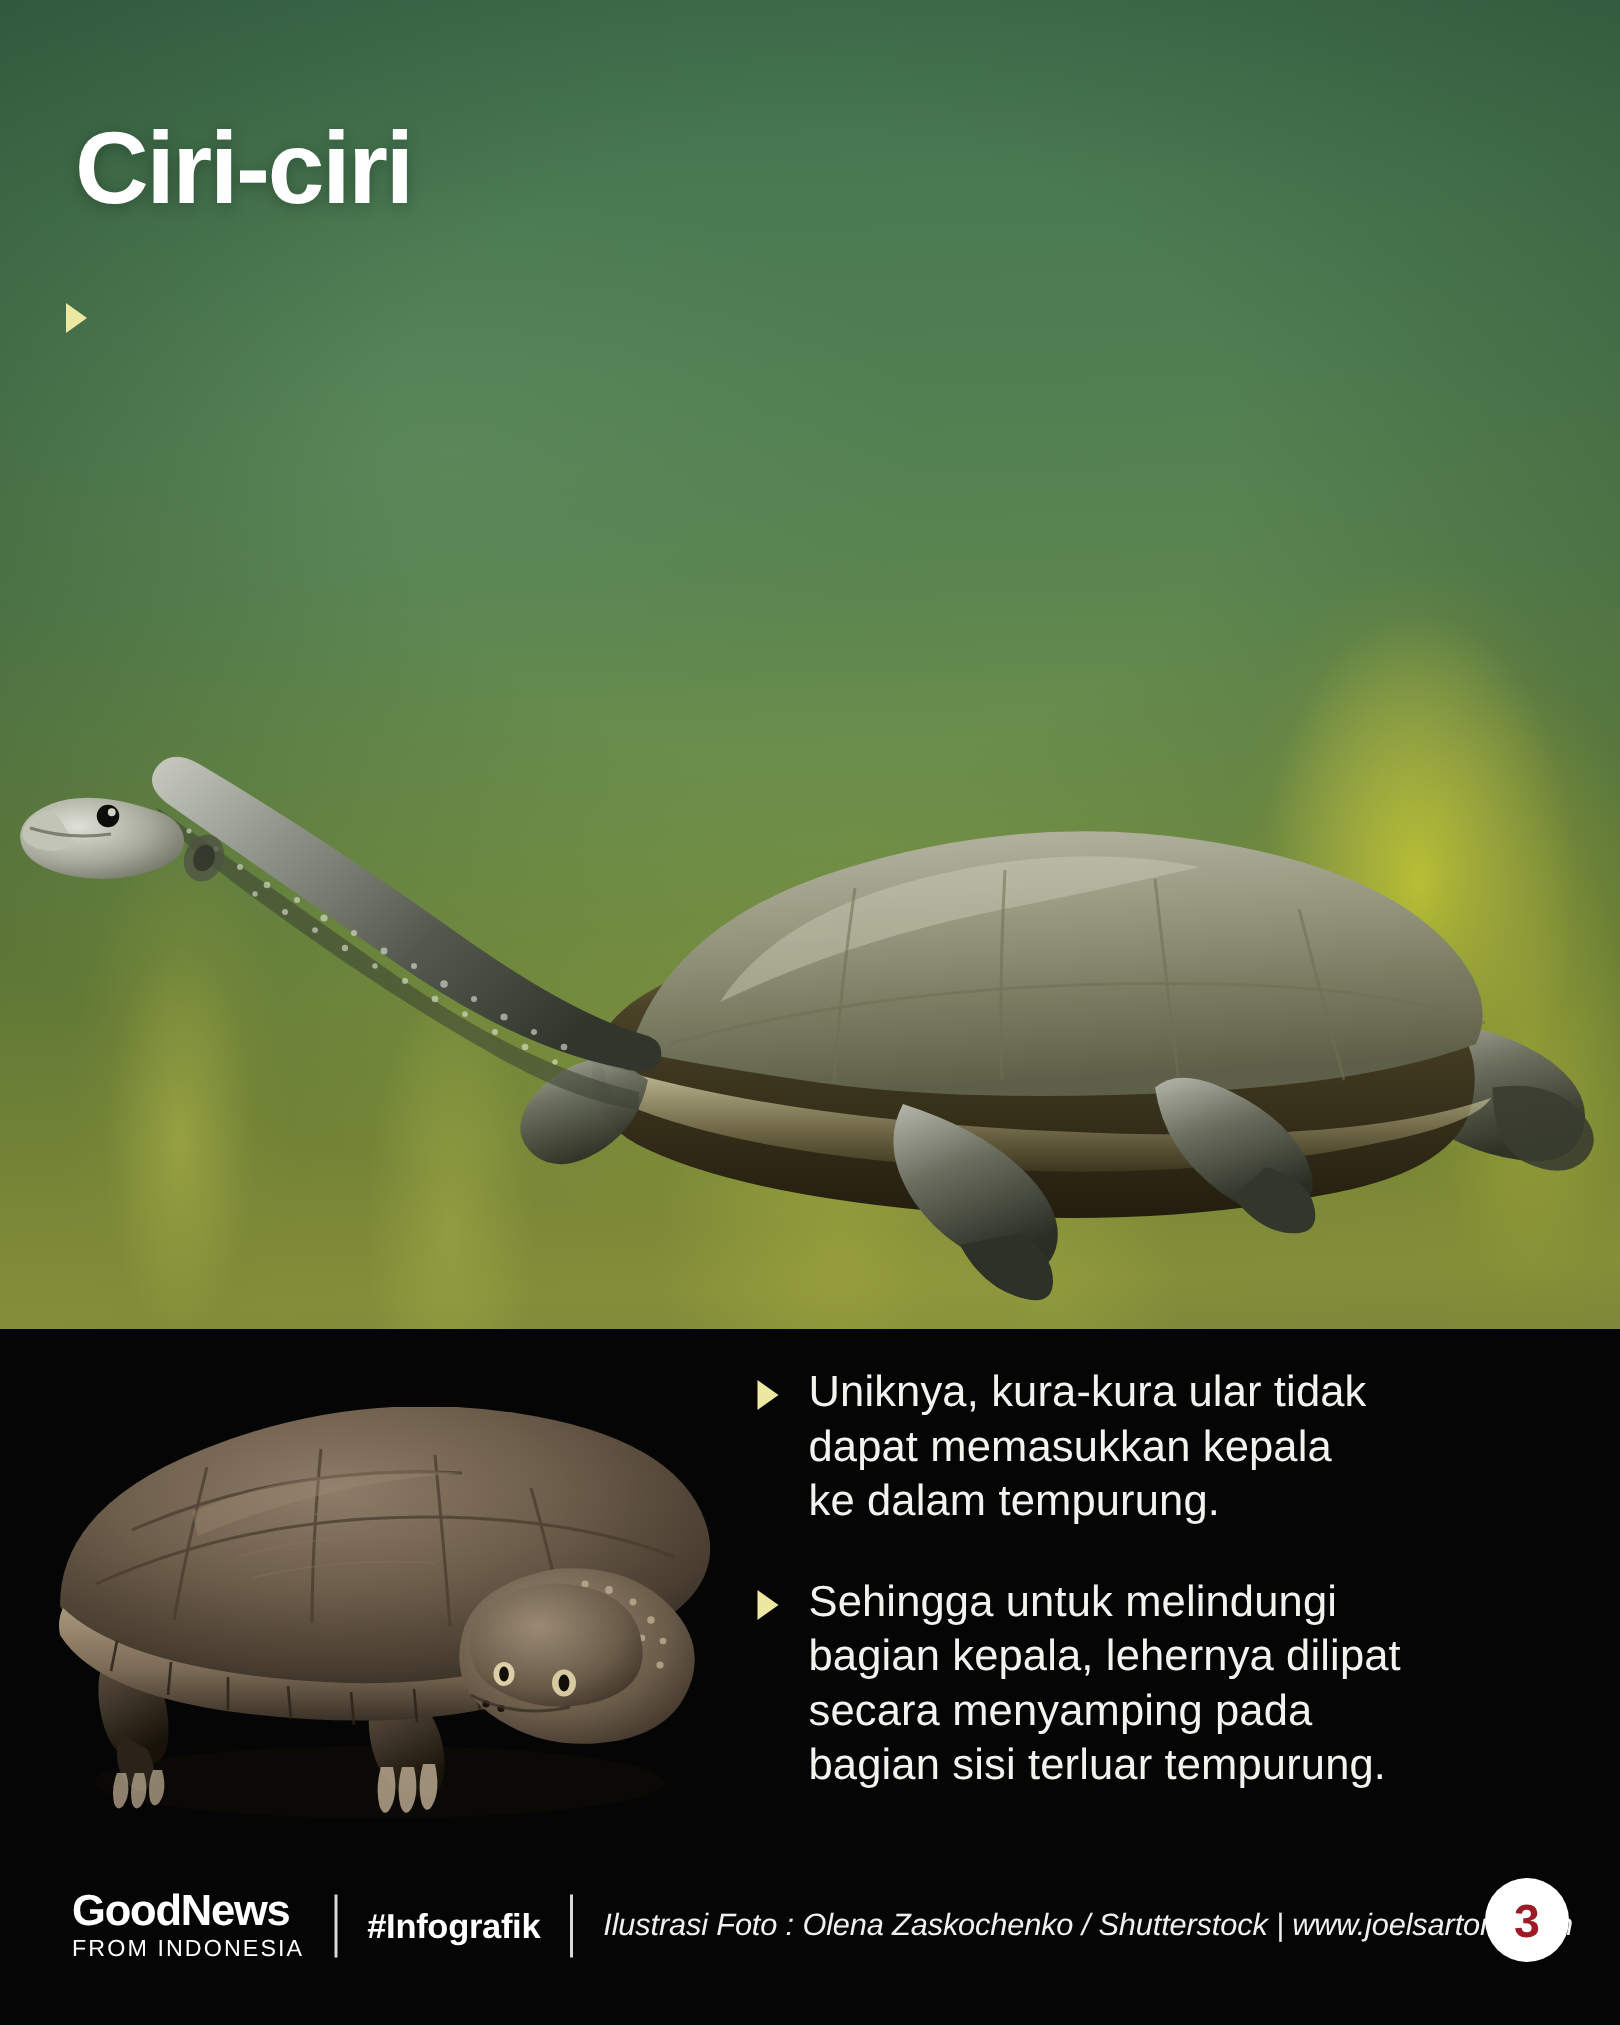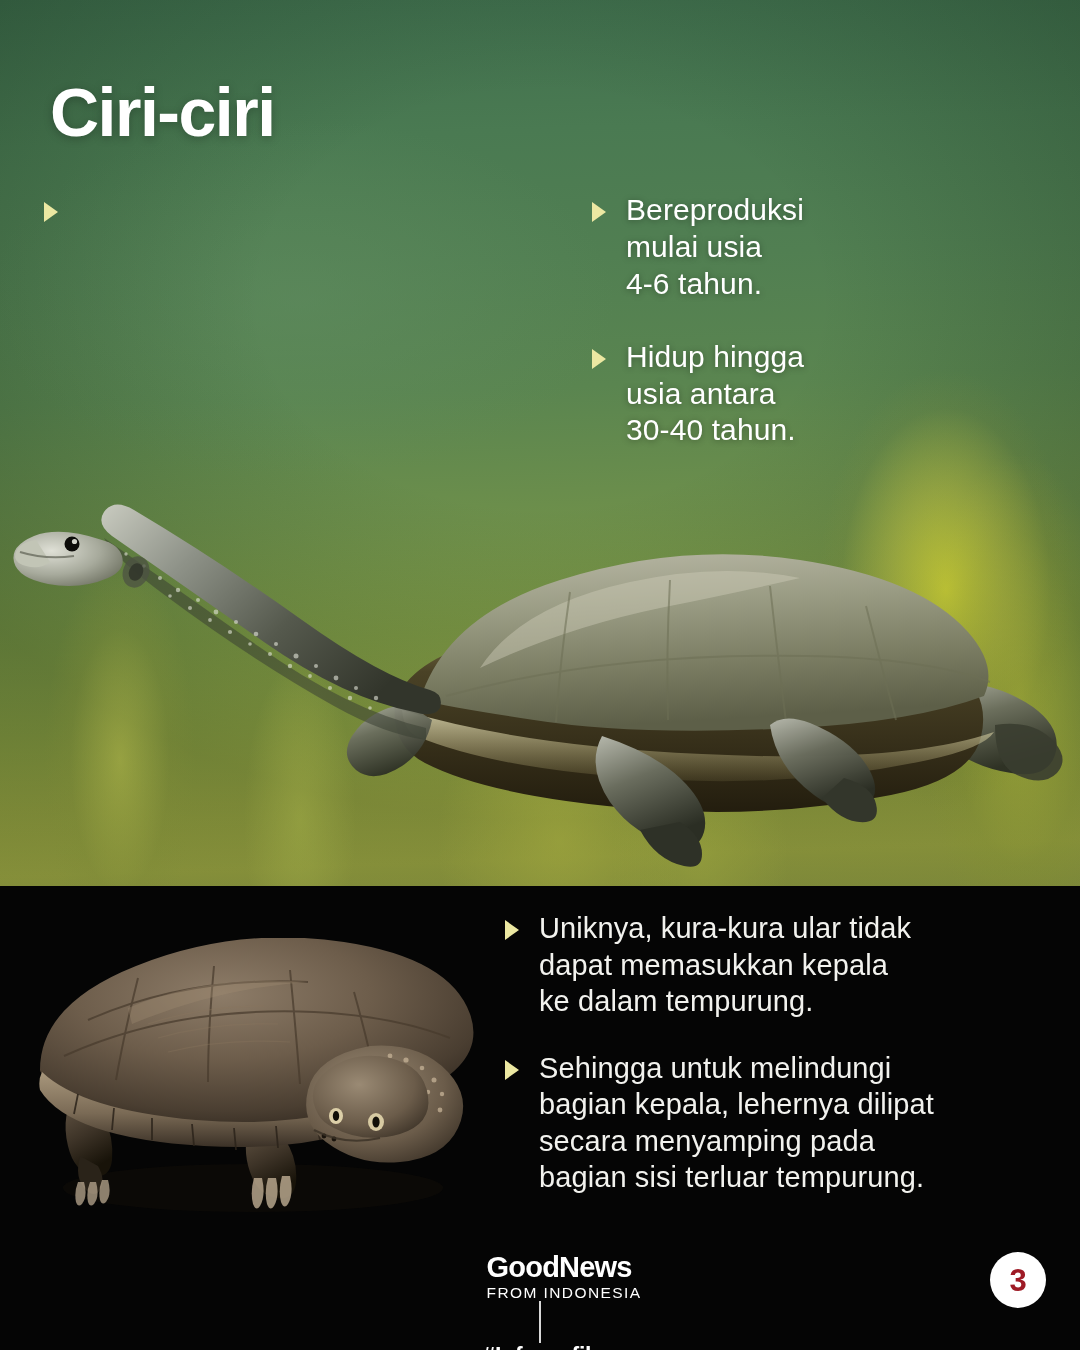--- a/index.html
+++ b/index.html
@@ -144,21 +144,20 @@
 
   
   #footer {
     position: absolute;
     left: 0;
     top: 1253px;
     width: 1080px;
     height: 62px;
     display: flex;
     align-items: center;
-    flex-direction: column;
   }
   #logo {
     margin-left: 48px;
     line-height: 1;
   }
   #logo-main {
     font-size: 29px;
     font-weight: 700;
     color: #ffffff;
     letter-spacing: -0.8px;
@@ -328,34 +327,20 @@
     </svg>
 
     <div id="title">Ciri-ciri</div>
 
     <div class="col" id="col-left">
       <div class="bullet">
         <span class="bullet-marker"></span>
       </div>
     </div>
 
-    <div class="col" id="col-right">
-      <div class="bullet">
-        <span class="bullet-marker"></span>
-        <span class="bullet-text">Bereproduksi
-mulai usia
-4-6 tahun.</span>
-      </div>
-      <div class="bullet">
-        <span class="bullet-marker"></span>
-        <span class="bullet-text">Hidup hingga
-usia antara
-30-40 tahun.</span>
-      </div>
-    </div>
   </div>
 
   <div id="lower">
 
     <svg id="turtle-still" viewBox="0 0 470 285">
       <defs>
         <radialGradient id="shellB" cx="0.42" cy="0.3" r="0.82">
           <stop offset="0%" stop-color="#8d7c68"></stop>
           <stop offset="42%" stop-color="#6d5d4b"></stop>
           <stop offset="75%" stop-color="#4a3e31"></stop>

